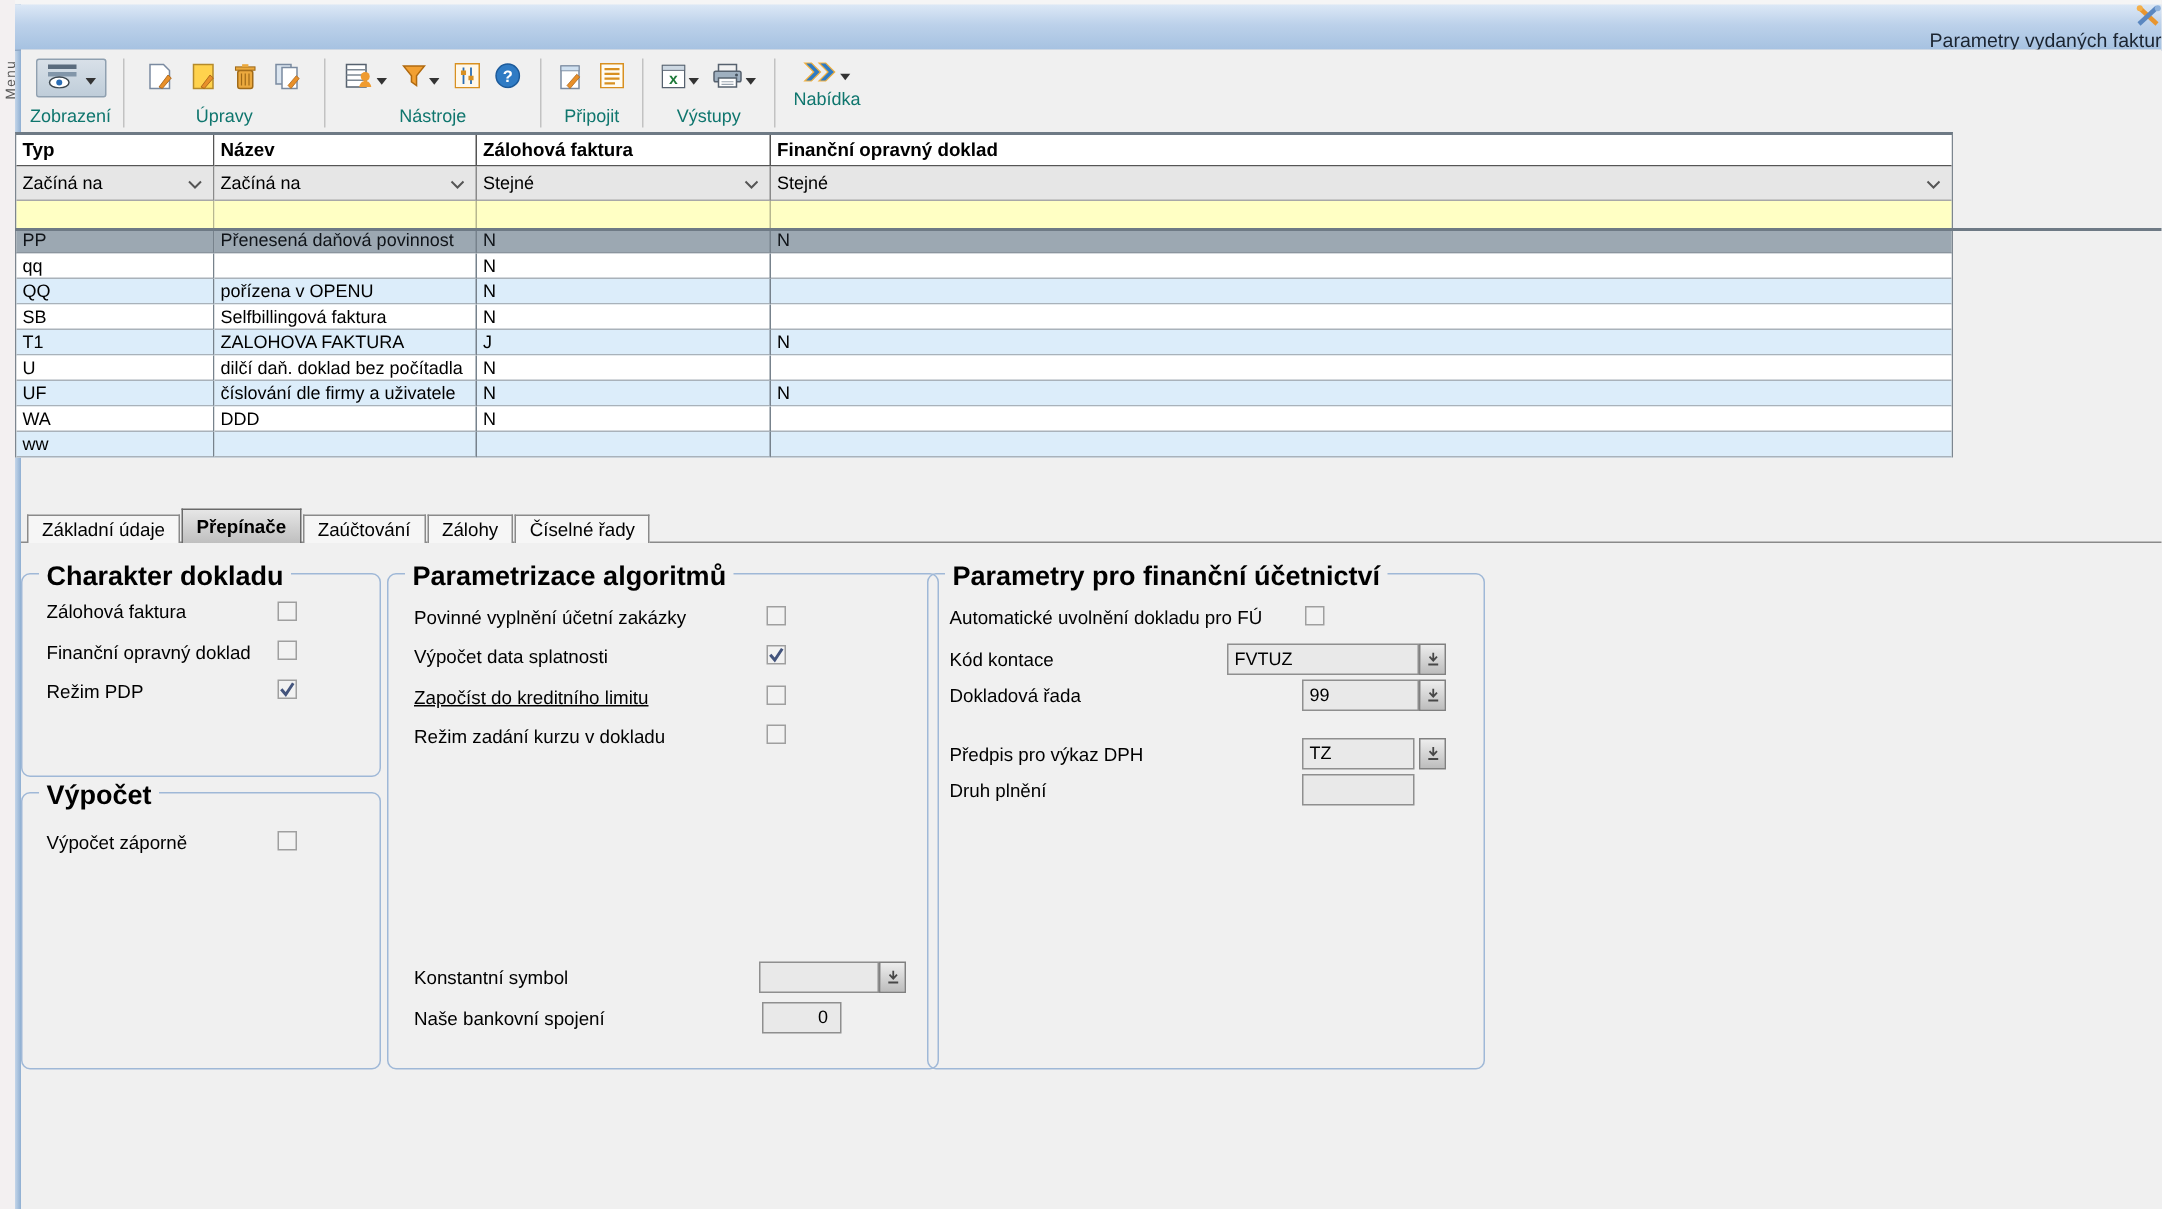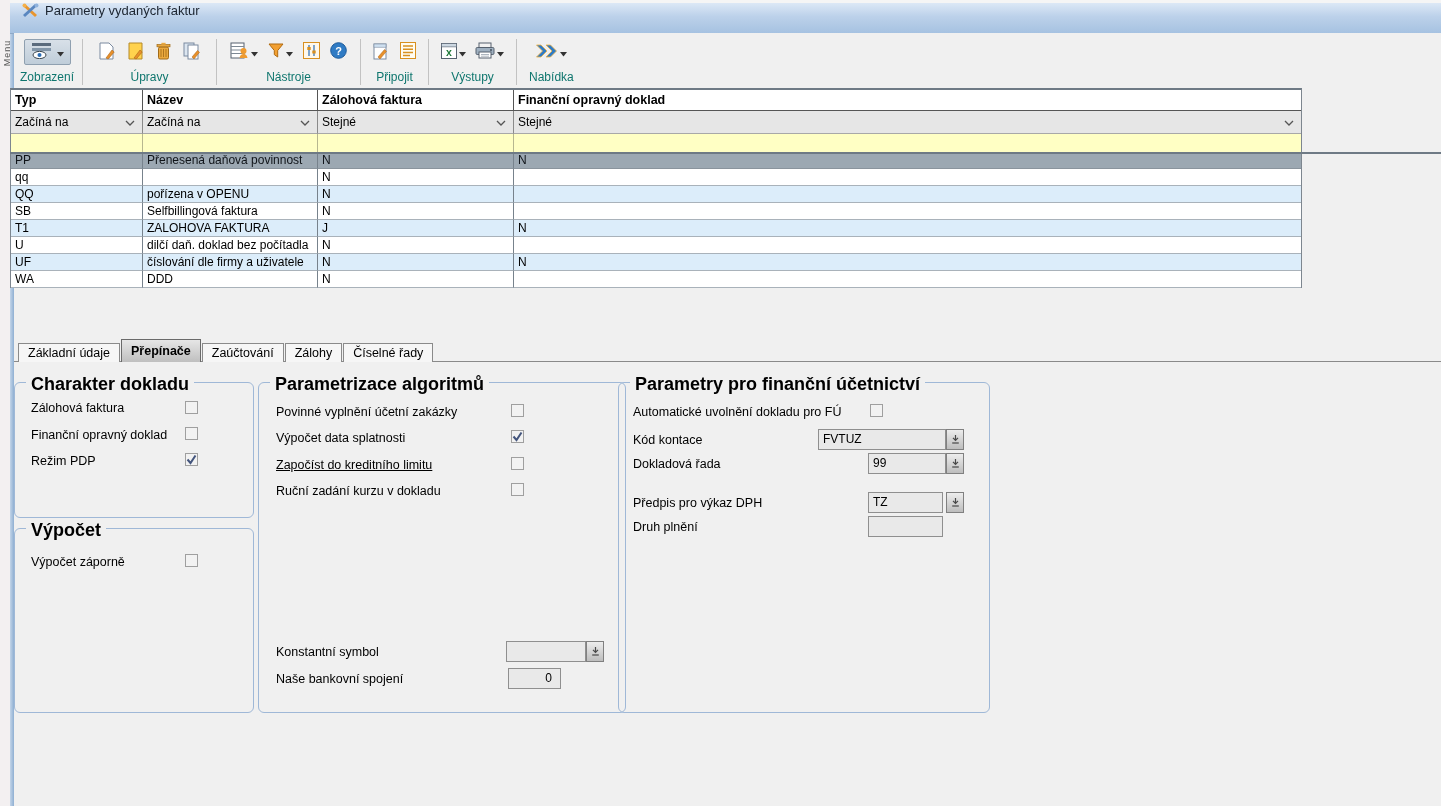--- a/index.html
+++ b/index.html
@@ -7,21 +7,21 @@
   .abs{position:absolute;}
   
   #side-strip{left:0;top:0;width:10px;height:806px;background:#f3f0f1;border-right:1px solid #d8d4d6;}
   #side-label{position:absolute;top:48px;left:-6px;transform:rotate(-90deg);transform-origin:center;
     font-size:9px;color:#555;letter-spacing:1px;}
   #win-left-border{left:10px;top:3px;width:4px;height:803px;
     background:linear-gradient(90deg,#c3d5e9,#8fafd2);}
   #top-gap{left:10px;top:0;width:1431px;height:3px;background:#f5f5f5;}
   #titlebar{left:10px;top:3px;width:1431px;height:30px;
     background:linear-gradient(#dce8f6,#bcd1ea 45%,#a6c2e1);
-    border-bottom:1px solid #8fa9c7;display:flex;align-items:flex-start;}
+    border-bottom:1px solid #8fa9c7;display:flex;align-items:flex-end;flex-direction:column;}
   #title-text{font-size:13px;color:#1b2430;margin-left:6px;}
   .title-ico{margin-left:12px;display:inline-flex;}
   
   #toolbar{left:14px;top:33px;width:1427px;height:54px;background:#f0f0f0;
     display:flex;align-items:stretch;padding-top:4px;box-sizing:border-box;}
   .tb-group{display:flex;flex-direction:column;justify-content:space-between;align-items:center;padding:2px 6px 3px;}
   .tb-icons{display:flex;align-items:center;gap:7px;height:26px;}
   .tb-label{font-size:12px;color:#0f766e;line-height:14px;}
   .tb-sep{width:1px;background:#c2c2c2;margin:2px 2px;}
   .tb-btn{background:transparent;border:none;padding:1px;display:inline-flex;align-items:center;gap:2px;cursor:pointer;}
@@ -237,21 +237,21 @@
         <span>
           <svg width="7" height="5">
               <path d="M0 0h7L3.5 4.5z" fill="#333"></path>
             </svg></span>
       </button>
     </div>
     <div class="tb-label">Výstupy</div>
   </div>
   <div class="tb-sep"></div>
 
-  <div class="tb-group" style="padding:2px 10px 3px;">
+  <div class="tb-group" style="padding:2px 10px 14px;">
     <div class="tb-icons">
       <button class="tb-btn">
         <span>
           <svg width="23" height="14" viewBox="0 0 23 14">
             <path d="M1.5 1 l6 6 -6 6 h4.5 l6 -6 -6 -6z" fill="#2f7bc4" stroke="#f0b040" stroke-width="0.8"></path>
             <path d="M11 1 l6 6 -6 6 h4.5 l6 -6 -6 -6z" fill="#2f7bc4" stroke="#f0b040" stroke-width="0.8"></path>
           </svg></span>
         <span>
           <svg width="7" height="5">
               <path d="M0 0h7L3.5 4.5z" fill="#333"></path>
@@ -341,20 +341,26 @@
   <div class="trow drow b">
     <div class="tcell">UF</div>
     <div class="tcell">číslování dle firmy a uživatele</div>
     <div class="tcell">N</div>
     <div class="tcell">N</div>
   </div>
   <div class="trow drow w">
     <div class="tcell">WA</div>
     <div class="tcell">DDD</div>
     <div class="tcell">N</div>
+    <div class="tcell"></div>
+  </div>
+  <div class="trow drow b">
+    <div class="tcell">ww</div>
+    <div class="tcell"></div>
+    <div class="tcell"></div>
     <div class="tcell"></div>
   </div>
 </div>
 <div id="full-line" class="abs"></div>
 
 <div id="tabline" class="abs"></div>
 <div id="tabstrip" class="abs">
   <div class="tab">Základní údaje</div>
   <div class="tab active">Přepínače</div>
   <div class="tab">Zaúčtování</div>
@@ -387,21 +393,21 @@
   <span class="glabel" style="left:17px;top:22px;">Povinné vyplnění účetní zakázky</span>
   <span class="cb" style="left:252px;top:21px;"></span>
   <span class="glabel" style="left:17px;top:48px;">Výpočet data splatnosti</span>
   <span class="cb checked" style="left:252px;top:47px;">
       <svg width="13" height="13">
         <path d="M2.5 6.5l3 3.5 5-7.5" fill="none" stroke="#44557d" stroke-width="2"></path>
       </svg>
     </span>
   <span class="glabel" style="left:17px;top:75px;text-decoration:underline;">Započíst do kreditního limitu</span>
   <span class="cb" style="left:252px;top:74px;"></span>
-  <span class="glabel" style="left:17px;top:101px;">Ruční zadání kurzu v dokladu</span>
+  <span class="glabel" style="left:17px;top:101px;">Režim zadání kurzu v dokladu</span>
   <span class="cb" style="left:252px;top:100px;"></span>
 
   <span class="glabel" style="left:17px;top:262px;">Konstantní symbol</span>
   <span class="field" style="left:247px;top:258px;width:80px;"></span>
   <span class="dbtn" style="left:327px;top:258px;">
     <svg width="9" height="9" viewBox="0 0 9 9">
         <path d="M4.5 0v4.6 M2 2.8l2.5 2.6L7 2.8" fill="none" stroke="#474747" stroke-width="1.2"></path>
         <path d="M1.2 8h6.6" stroke="#474747" stroke-width="1.2"></path>
       </svg>
   </span>

